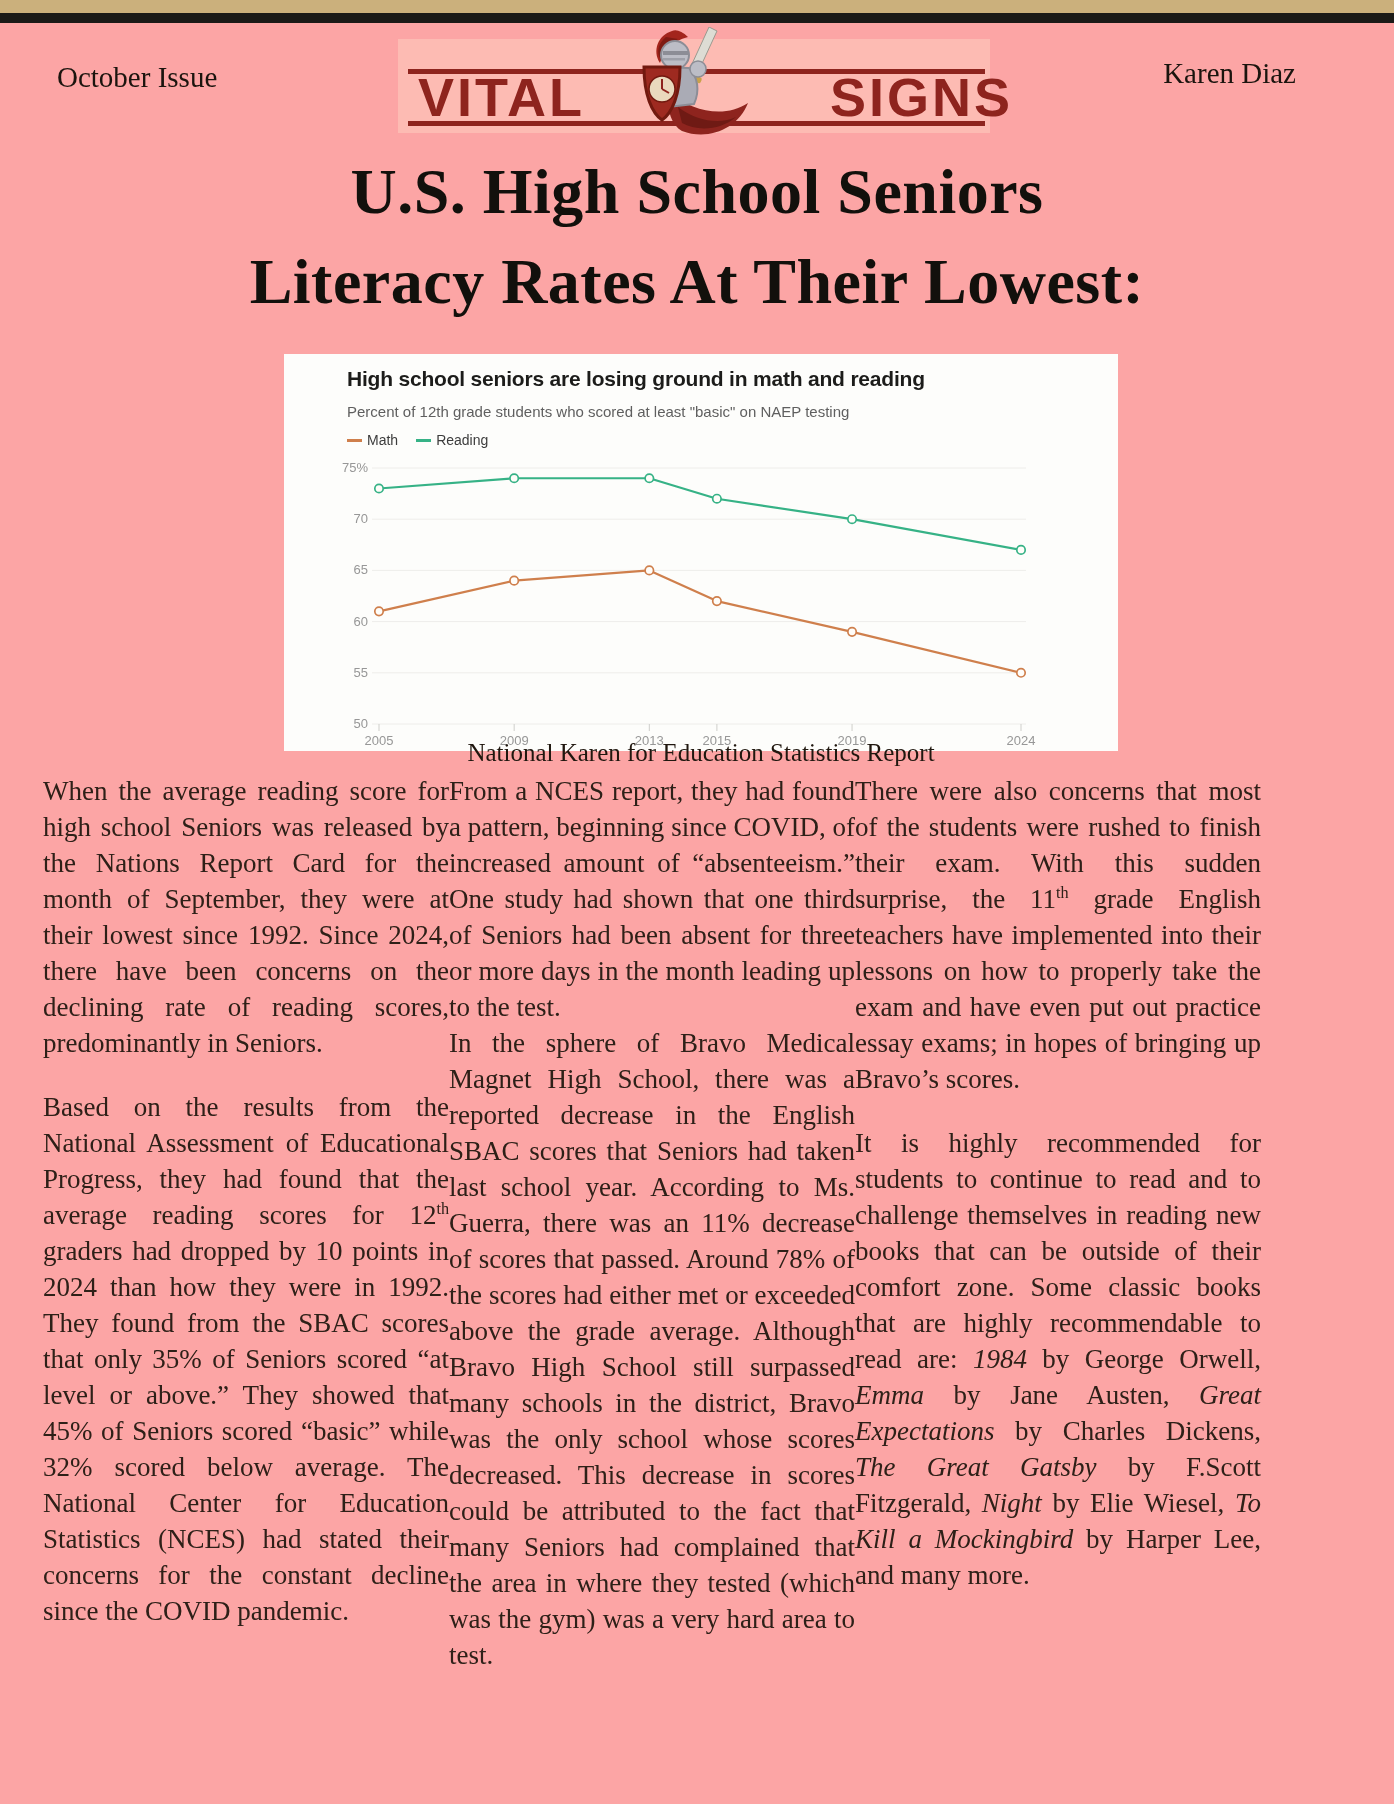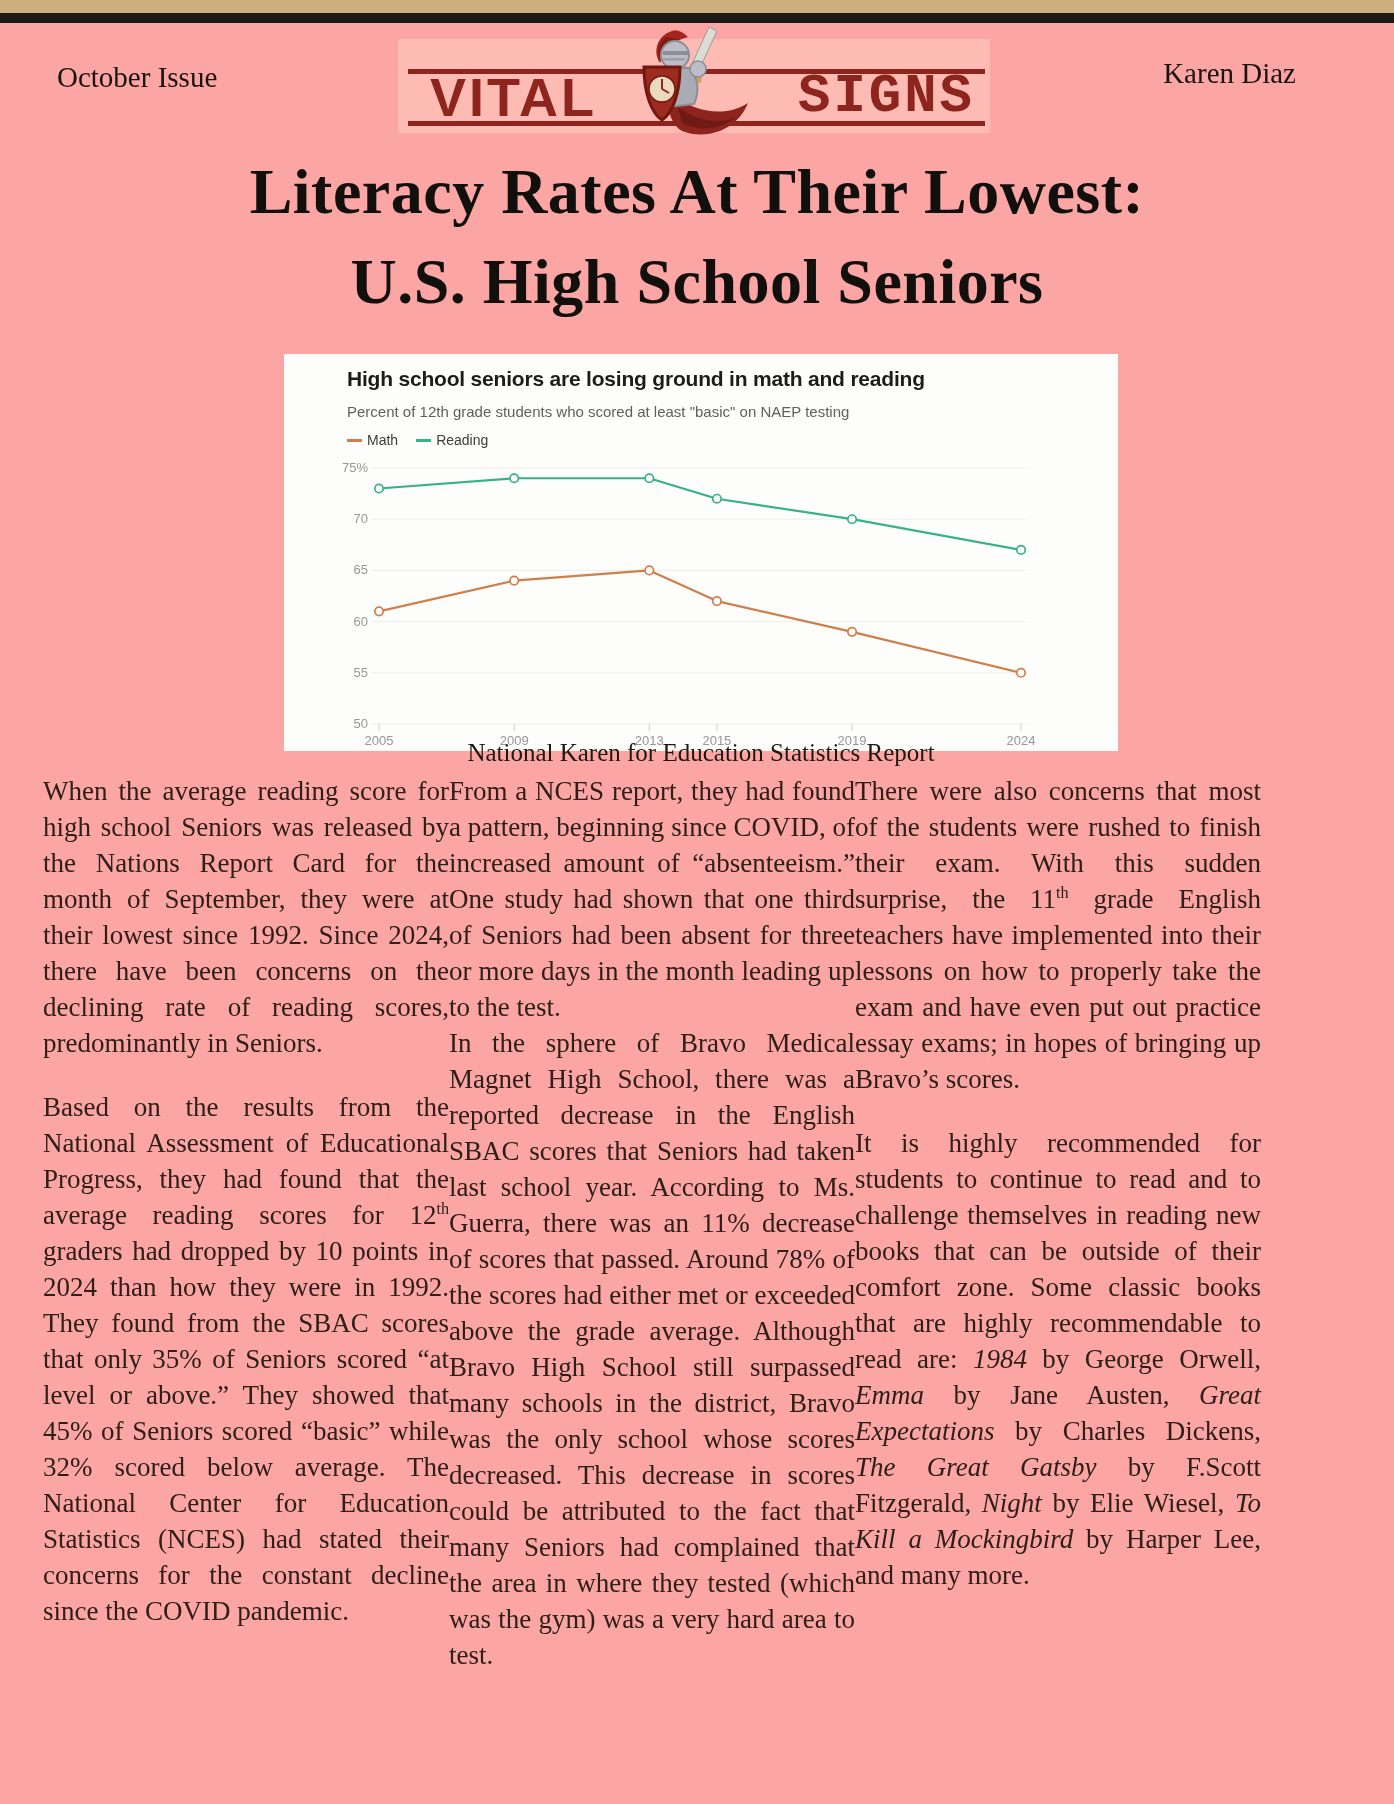--- a/index.html
+++ b/index.html
@@ -13,22 +13,22 @@
   .issue   { position:absolute; left:57px;  top:48px; font-size:29px; color:#1b140e; }
   .author  { position:absolute; right:98px; top:44px; font-size:29px; color:#1b140e; }
 
   
   .logo-plate { position:absolute; left:398px; top:26px; width:592px; height:94px;
                 background:rgba(255,244,214,0.28); }
   .logo-rule { position:absolute; left:408px; width:577px; height:5px; background:#8e241e; z-index:1; }
   .logo-rule.top { top:56px; } .logo-rule.bottom { top:108px; }
   .logo-word { position:absolute; top:61px; z-index:2; font-family:"Liberation Sans", sans-serif;
                font-weight:900; font-size:54px; letter-spacing:3px; color:#8e241e; line-height:46px; }
-  .logo-word.left  { left:430px; }
-  .logo-word.right { left:798px;font-family:Liberation Mono, monospace; }
+  .logo-word.left  { left:418px; }
+  .logo-word.right { left:830px; }
   .knight { position:absolute; left:608px; top:14px; width:152px; height:116px; z-index:3; }
 
   .main-title { position:absolute; left:0; top:134px; width:100%; text-align:center;
                 font-weight:bold; font-size:64px; line-height:90px; color:#12100c;
                 letter-spacing:0.5px; }
 
   
   .chart-panel { position:absolute; left:284px; top:341px; width:834px; height:397px;
                  background:#fdfdfb; }
   .chart-title { position:absolute; left:63px; top:13px; font-family:"Liberation Sans", sans-serif;
@@ -86,22 +86,22 @@
 
     <circle cx="90" cy="42" r="8" fill="#bcbdc6" stroke="#8c8d96" stroke-width="1.5"></circle>
 
     <path d="M36,40 L72,40 C72,68 64,86 54,93 C44,86 36,68 36,40 Z" fill="#9e2a20" stroke="#72190f" stroke-width="3"></path>
     <circle cx="54" cy="62" r="13" fill="#ead9bd" stroke="#72190f" stroke-width="1.5"></circle>
     <line x1="54" y1="62" x2="54" y2="52" stroke="#8e241e" stroke-width="2"></line>
     <line x1="54" y1="62" x2="61" y2="66" stroke="#8e241e" stroke-width="2"></line>
   </svg>
 
   <div class="main-title">
+    <div>U.S. High School Seniors</div>
     <div>Literacy Rates At Their Lowest:</div>
-    <div>U.S. High School Seniors</div>
   </div>
 
   <div class="chart-panel">
     <div class="chart-title">High school seniors are losing ground in math and reading</div>
     <div class="chart-subtitle">Percent of 12th grade students who scored at least "basic" on NAEP testing</div>
     <div class="chart-legend">
         <span class="legend-item">
           <span class="legend-dash" style="background: rgb(207, 127, 76);"></span>
           <span>Math</span>
         </span>

